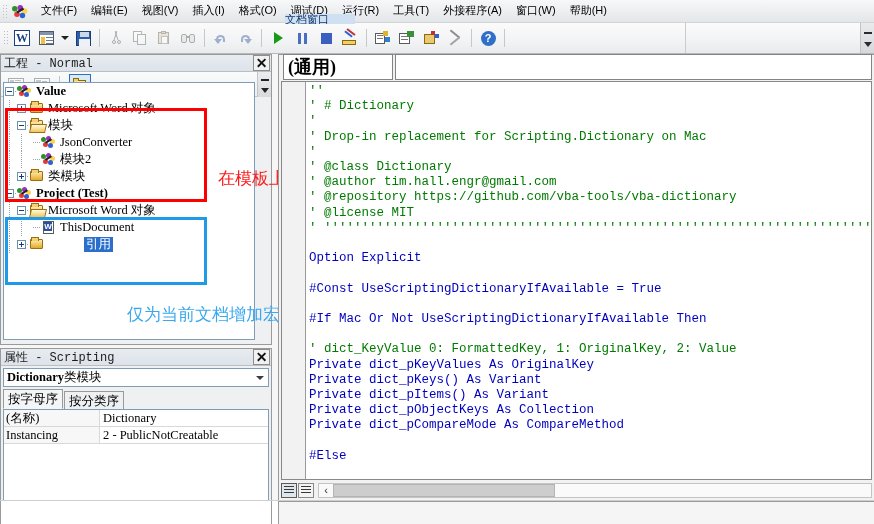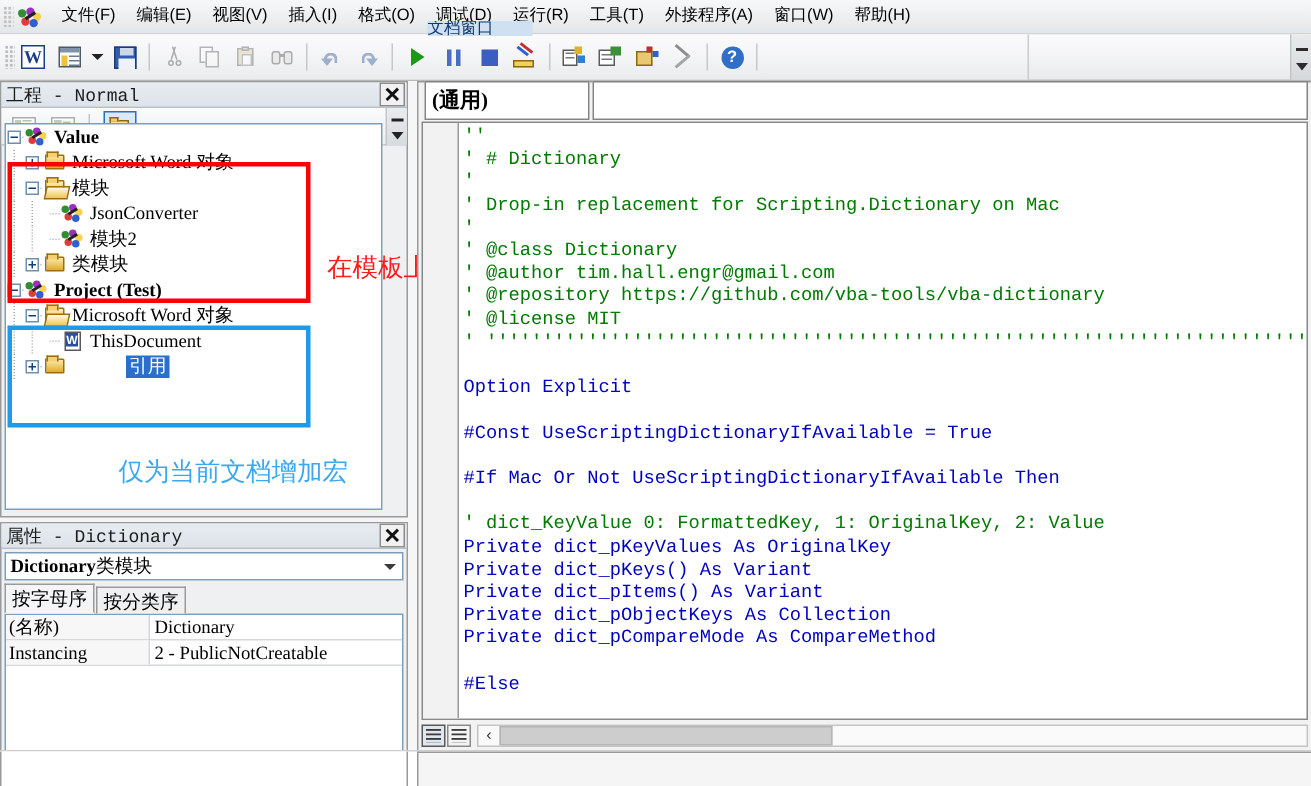--- a/index.html
+++ b/index.html
@@ -131,21 +131,21 @@
     background:#fff; border:1px solid #5a5a5a;}
   .wdoc::before{ content:"W"; position:absolute; left:0px; top:0px;
     font-family:"Liberation Sans",sans-serif; font-size:8px; font-weight:bold;
     color:#fff; background:#2a4fa0; width:8px; height:9px; line-height:9px; text-align:center;}
 
   
   .anno-box{ position:absolute; border:3px solid #ff0000; pointer-events:none;}
   .anno-box.blue{ border-color:#1f9ae8; }
   .anno-text{ position:absolute; font-family:"DejaVu Sans", sans-serif;
      font-size:17px; white-space:nowrap; color:#ff1a1a; }
-  .anno-text.blue{ color:#3aa8ef; }
+  .anno-text.blue{ color:#3aa8ef;margin-left:48px; }
 
   
   #props-panel{ left:0; top:348px; width:272px; height:176px; background:#eef0f2;}
   .prop-combo{ margin:2px; height:19px; background:#fff; border:1px solid #7f9db9;
      display:flex; align-items:center; padding-left:3px; font-size:12.5px;
      font-family:"Liberation Serif", serif;}
   .prop-combo b{ font-family:"Liberation Serif", serif; font-weight:bold; }
   .prop-combo .cb-arrow{ margin-left:auto; width:17px; height:17px; display:flex;
      align-items:center; justify-content:center; }
   .prop-combo .cb-arrow i{ width:0;height:0;border-left:4px solid transparent;
@@ -162,21 +162,21 @@
   .pg-row{ display:flex; height:17px; border-bottom:1px solid #d6d8da;}
   .pg-k{ width:96px; padding-left:2px; line-height:16px; border-right:1px solid #d6d8da;
      background:#f7f7f7; white-space:nowrap; overflow:hidden;}
   .pg-v{ flex:1; padding-left:3px; line-height:16px; white-space:nowrap;}
 
   
   #code-window{ position:absolute; left:278px; top:54px; width:596px; height:446px;
      background:#f2f2f2; border-left:1px solid #9a9a9a; border-top:1px solid #9a9a9a;}
   .code-combos{ height:22px; display:flex; align-items:center; padding:2px 2px 0 4px;}
   .code-combo{ height:19px; background:#fff; border:1px solid #848484;
-     display:flex; align-items:center; padding:12px 4px; font-size:14px; font-weight:bold;
+     display:flex; align-items:center; padding:12px 4px; font-size:18px; font-weight:bold;
      font-family:"Liberation Serif", serif; }
   .code-combo.proc{ flex:1; margin-left:2px; }
   .code-area{ position:absolute; left:2px; top:26px; right:2px; bottom:20px;
      background:#fff; border:1px solid #888; overflow:hidden;}
   .margin-ind{ position:absolute; left:0; top:0; width:24px; height:100%;
      background:#f2f2f2; border-right:1px solid #9a9a9a;}
   pre.code{ position:absolute; left:27px; top:2px; margin:0;
      font-family:"Liberation Mono", monospace; font-size:12.5px; line-height:15.2px;
      color:#00008b; white-space:pre; }
   pre.code .cmt{ color:#007a00; }
@@ -574,21 +574,21 @@
 
   <div class="anno-box" style="left: 5px; top: 108px; width: 202px; height: 94px; border-color: rgb(255, 0, 0);"></div>
 
   <div class="anno-box blue" style="left: 5px; top: 217px; width: 202px; height: 68px; border-color: rgb(31, 154, 232);"></div>
 
   <div class="anno-text" id="anno-red" style="left: 218px; top: 167px; color: rgb(255, 26, 26);">在模板上增加宏</div>
   <div class="anno-text blue" id="anno-blue" style="left: 79px; top: 303px; color: rgb(58, 168, 239);">仅为当前文档增加宏</div>
 
   <div class="panel" id="props-panel">
     <div class="panel-title">
-      <span>属性 - Dictionary</span>
+      <span>属性 - Scripting</span>
       <div class="panel-close">✕</div>
     </div>
     <div class="prop-combo">
       <b>Dictionary</b>
       <span> 类模块</span>
       <div class="cb-arrow">
           <i></i>
         </div>
     </div>
     <div class="prop-tabs" id="prop-tabs">

